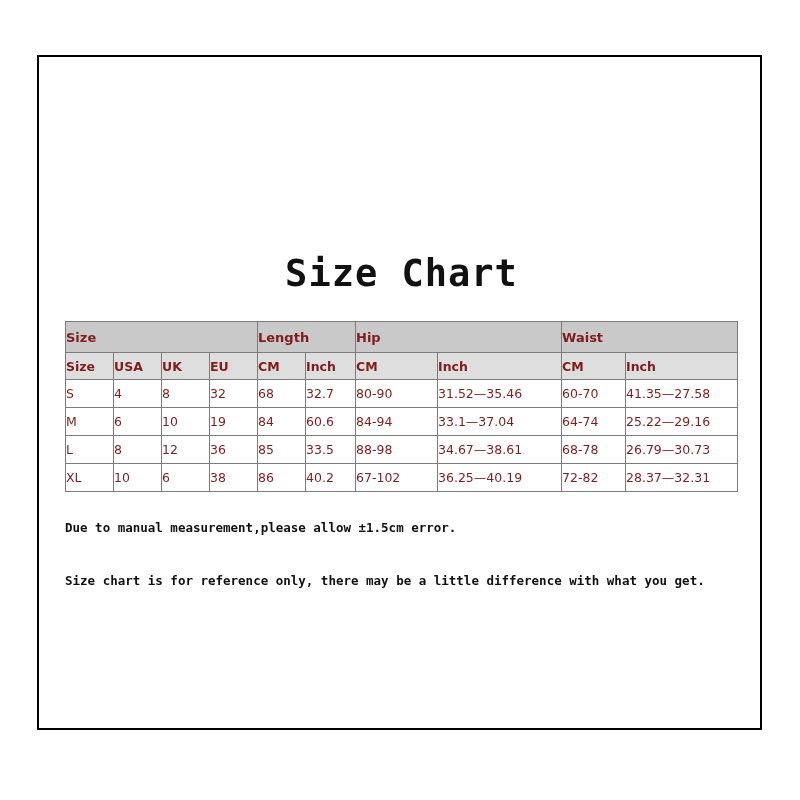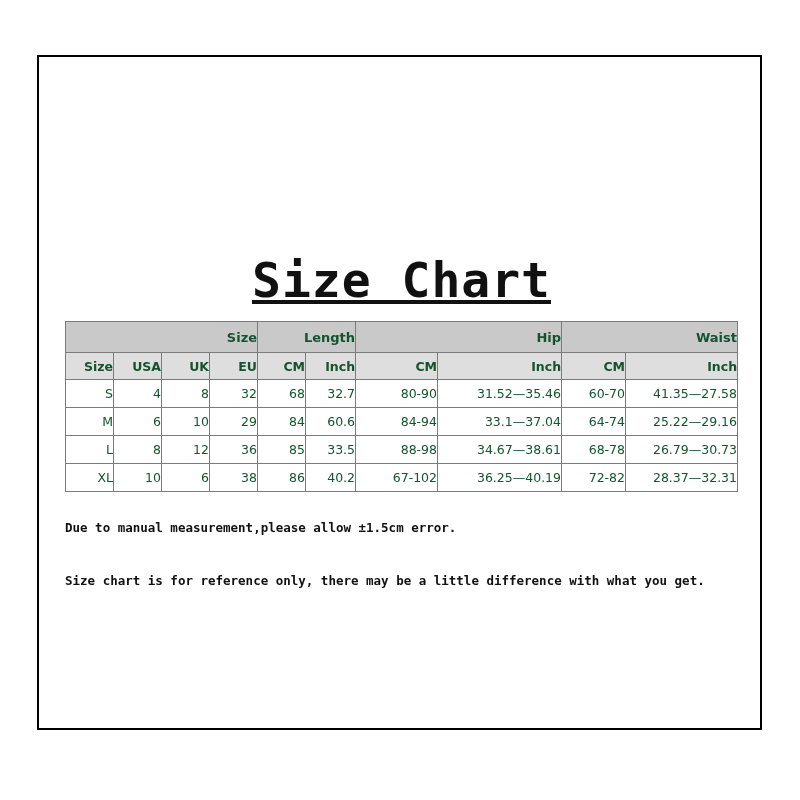--- a/index.html
+++ b/index.html
@@ -31,44 +31,43 @@
     box-sizing: border-box;
   }
   .title {
     position: absolute;
     left: 0;
     top: 195px;
     width: 725px;
     text-align: center;
     font-family: "DejaVu Sans Mono", monospace;
     font-weight: bold;
-    font-size: 48px;
+    font-size: 37px;
     letter-spacing: 1px;
     color: #111111;
     white-space: nowrap;
-    text-decoration: underline;
   }
   .table-wrap {
     position: absolute;
     left: 26px;
     top: 264px;
     width: 672px;
   }
   table.size-chart {
     border-collapse: collapse;
     width: 672px;
     table-layout: fixed;
   }
   table.size-chart td,
   table.size-chart th {
     border: 1px solid #7b7b7b;
     font-family: "DejaVu Sans", sans-serif;
     font-size: 12.5px;
-    color: #14532d;
-    text-align: right;
+    color: #7f1d1d;
+    text-align: left;
     vertical-align: middle;
     padding: 0;
     height: 28px;
     font-weight: normal;
   }
   table.size-chart thead tr.group-row th {
     background: #c9c9c9;
     font-weight: bold;
     font-size: 13px;
     height: 30px;
@@ -154,21 +153,21 @@
             <td>32.7</td>
             <td>80-90</td>
             <td>31.52—35.46</td>
             <td>60-70</td>
             <td>41.35—27.58</td>
           </tr>
           <tr>
             <td class="size-cell">M</td>
             <td>6</td>
             <td>10</td>
-            <td>29</td>
+            <td>19</td>
             <td>84</td>
             <td>60.6</td>
             <td>84-94</td>
             <td>33.1—37.04</td>
             <td>64-74</td>
             <td>25.22—29.16</td>
           </tr>
           <tr>
             <td class="size-cell">L</td>
             <td>8</td>

